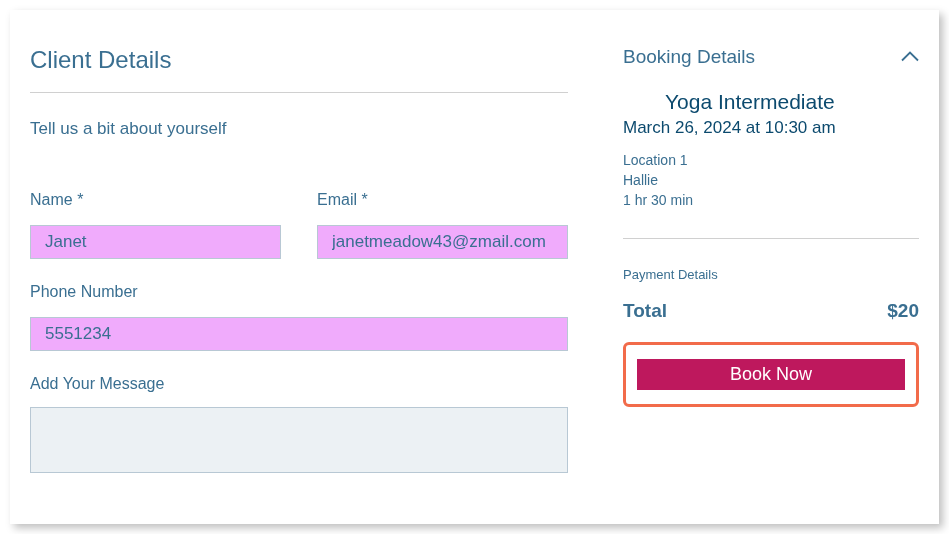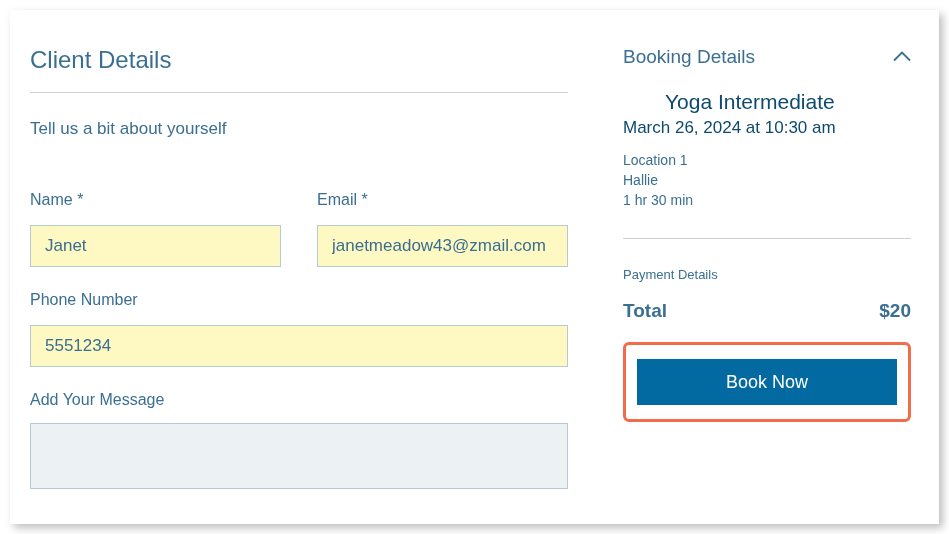--- a/index.html
+++ b/index.html
@@ -10,21 +10,21 @@
     body {
       font-family: -apple-system, BlinkMacSystemFont, "Helvetica Neue", Helvetica, Arial, sans-serif;
       background: #fff;
       padding: 10px;
     }
     .page-wrapper {
       width: 929px;
       height: 514px;
       background: #fff;
       box-shadow: 4px 4px 8px rgba(0,0,0,0.25);
-      padding: 36px 28px 20px 20px;
+      padding: 36px 20px 20px 20px;
       display: flex;
       position: relative;
     }
     .left-col {
       flex: 0 0 555px;
       padding-right: 30px;
     }
     .right-col {
       flex: 1;
       padding-left: 25px;
@@ -62,27 +62,27 @@
     .form-group.full {
       width: 100%;
     }
     .form-label {
       color: #3a6f91;
       font-size: 16px;
       font-weight: 400;
       margin-bottom: 16px;
     }
     .form-input {
-      background: #fef9c3;
+      background: #f0abfc;
       border: 1px solid #b8c8d4;
       padding: 10px 14px;
       font-size: 17px;
       color: #3a6f91;
       font-family: inherit;
-      height: 42px;
+      height: 34px;
     }
     .form-textarea {
       background: #ecf1f4;
       border: 1px solid #b8c8d4;
       padding: 10px 14px;
       font-size: 17px;
       color: #3a6f91;
       font-family: inherit;
       height: 66px;
       resize: none;
@@ -152,24 +152,24 @@
       font-weight: 700;
     }
     .highlight-box {
       border: 3px solid #f26b4a;
       border-radius: 6px;
       padding: 14px 11px;
       margin-top: 20px;
     }
     .book-btn {
       width: 100%;
-      background: #0369a1;
+      background: #be185d;
       color: #fff;
       border: none;
-      height: 46px;
+      height: 31px;
       font-size: 18px;
       font-weight: 400;
       cursor: pointer;
       font-family: inherit;
     }
   </style>
 </head>
 <body>
 
 <div class="page-wrapper">

